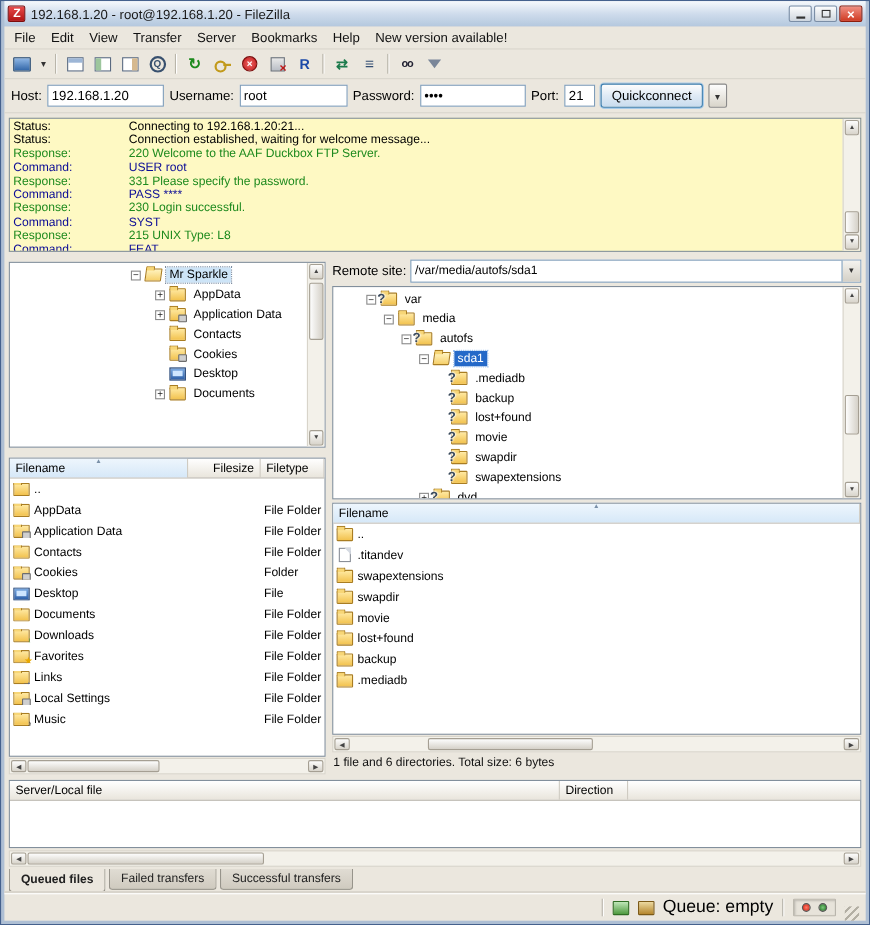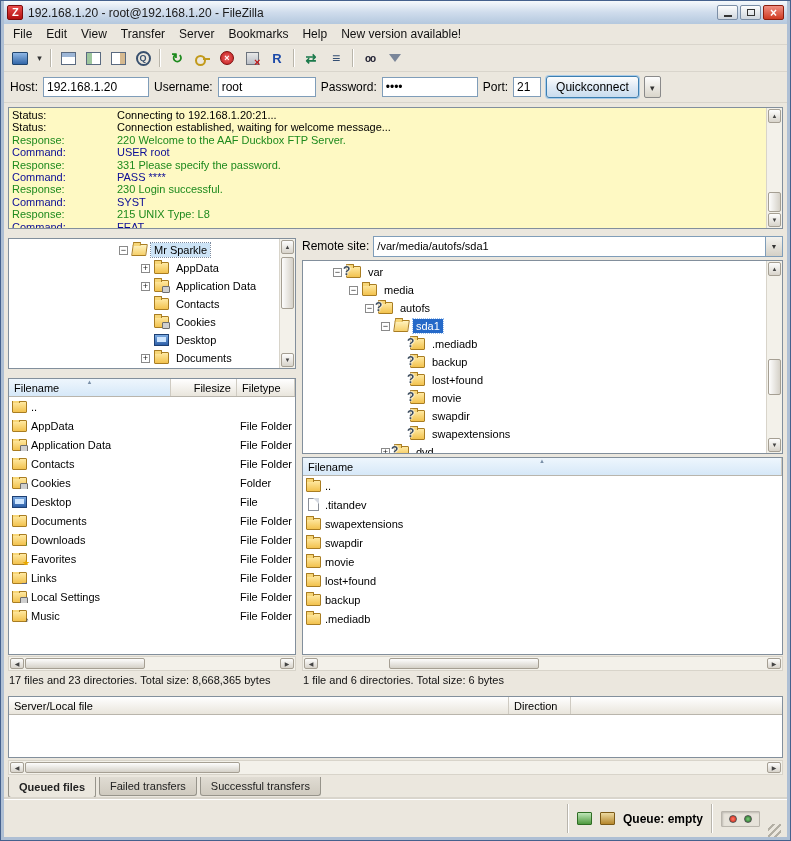--- a/index.html
+++ b/index.html
@@ -97,21 +97,21 @@
   .pane.right { flex:1; }
   .splitter { width:6px; flex:none; }
   .sitebar { height:22px; flex:none; display:flex; align-items:center; gap:4px; font-size:12px; }
   .combo { flex:1; height:21px; border:1px solid #7f9db9; background:#fff; display:flex; align-items:stretch; min-width:0; }
   .cval { flex:1; font-size:11px; padding:3px 0 0 3px; white-space:nowrap; overflow:hidden; }
   .dropbtn { width:17px; flex:none; background:linear-gradient(#f4f3ef,#d4d0c6); border-left:1px solid #7f9db9;
              display:flex; align-items:center; justify-content:center; }
   .dropbtn::before { content:"\25BC"; font-size:7px; color:#333; }
 
   .tree { flex:none; margin-top:3px; background:#fff; border:1px solid #828f9c; position:relative; overflow:hidden; padding:2px 18px 0 2px; }
-  .tree.local { height:131px;padding-left:40px; } .tree.remote { height:194px; }
+  .tree.local { height:169px;padding-left:40px; } .tree.remote { height:194px; }
   .trow { height:18px; display:flex; align-items:center; font-size:11px; white-space:nowrap; }
   .exp { width:9px; height:9px; flex:none; border:1px solid #8a8a8a; background:#fff; margin-right:4px;
          display:flex; align-items:center; justify-content:center; font-size:9px; line-height:1; color:#222; }
   .exp.minus::before { content:"\2212"; } .exp.plus::before { content:"+"; }
   .exp.none { visibility:hidden; }
   .lbl { padding:1px 3px; }
   .sel-inactive { background:#cde4f7; outline:1px dotted #7b8ba0; }
   .sel-active { background:#2569c8; color:#fff; outline:1px dotted #9cc0ee; }
   .pl28{padding-left:28px}.pl44{padding-left:44px}.pl60{padding-left:60px}.pl70{padding-left:70px}
   .pl76{padding-left:76px}.pl92{padding-left:92px}
@@ -158,22 +158,22 @@
   .qh1 { width:500px; } .qh2 { width:62px; } .qh3 { flex:1; }
   .queue-body { flex:1; }
   .queue-hscroll { margin:2px 4px 0; }
 
   .tabs { height:22px; flex:none; display:flex; gap:3px; padding-left:4px; margin-top:2px; align-items:flex-start; }
   .tab { height:19px; display:flex; align-items:center; padding:0 10px; font-size:11px;
          background:linear-gradient(#e0dcd3,#cfcabf); border:1px solid #97948b; border-top:none; border-radius:0 0 3px 3px; color:#222; }
   .tab.active { background:#ebe7de; font-weight:bold; height:21px; }
 
   
-  .statusbar { height:38px; flex:none; display:flex; align-items:center; justify-content:flex-end; gap:8px;
-               padding:0 6px; border-top:1px solid #fff; box-shadow:0 -2px 0 #d9d5cc; font-size:12px;font-weight:bold; }
+  .statusbar { height:25px; flex:none; display:flex; align-items:center; justify-content:flex-end; gap:8px;
+               padding:0 6px; border-top:1px solid #fff; box-shadow:0 -2px 0 #d9d5cc; font-size:16px; }
   .setch { width:2px; align-self:stretch; margin:4px 0; border-left:1px solid #b9b5ac; border-right:1px solid #fff; }
   .sico { width:15px; height:13px; border-radius:1px; }
   .sico.tls { background:linear-gradient(#bfe6b8,#4e9a3f); border:1px solid #2f6d24; }
   .sico.spd { background:linear-gradient(#ecd9a0,#b5862c); border:1px solid #7c5a17; }
   .ledpanel { display:flex; align-items:center; gap:7px; border:1px solid #b9b5ac; background:#e7e3da;
               padding:3px 7px; box-shadow:inset 1px 1px 2px rgba(0,0,0,.18); border-radius:1px; }
   .led { width:8px; height:8px; border-radius:50%; border:1px solid #555; }
   .led.red { background:radial-gradient(#ff7a6a,#cf1c08); }
   .led.green { background:radial-gradient(#7cc97c,#1d6e1d); }
   .grip { width:13px; height:13px; align-self:flex-end;
@@ -478,21 +478,20 @@
                 <span class="c-type">File Folder</span>
               </div>
           </div>
         </div>
 
         <div class="hscroll">
           <span class="hbtn lf"></span>
           <span class="hthumb" style="left:16px;width:120px;"></span>
           <span class="hbtn rt"></span>
         </div>
-        <div class="pstatus">17 files and 23 directories. Total size: 8,668,365 bytes</div>
       </div>
 
       <div class="splitter"></div>
 
       <div class="pane right">
         <div class="sitebar">
           <span>Remote site:</span>
           <span class="combo">
             <span class="cval">/var/media/autofs/sda1</span>
             <span class="dropbtn"></span>

